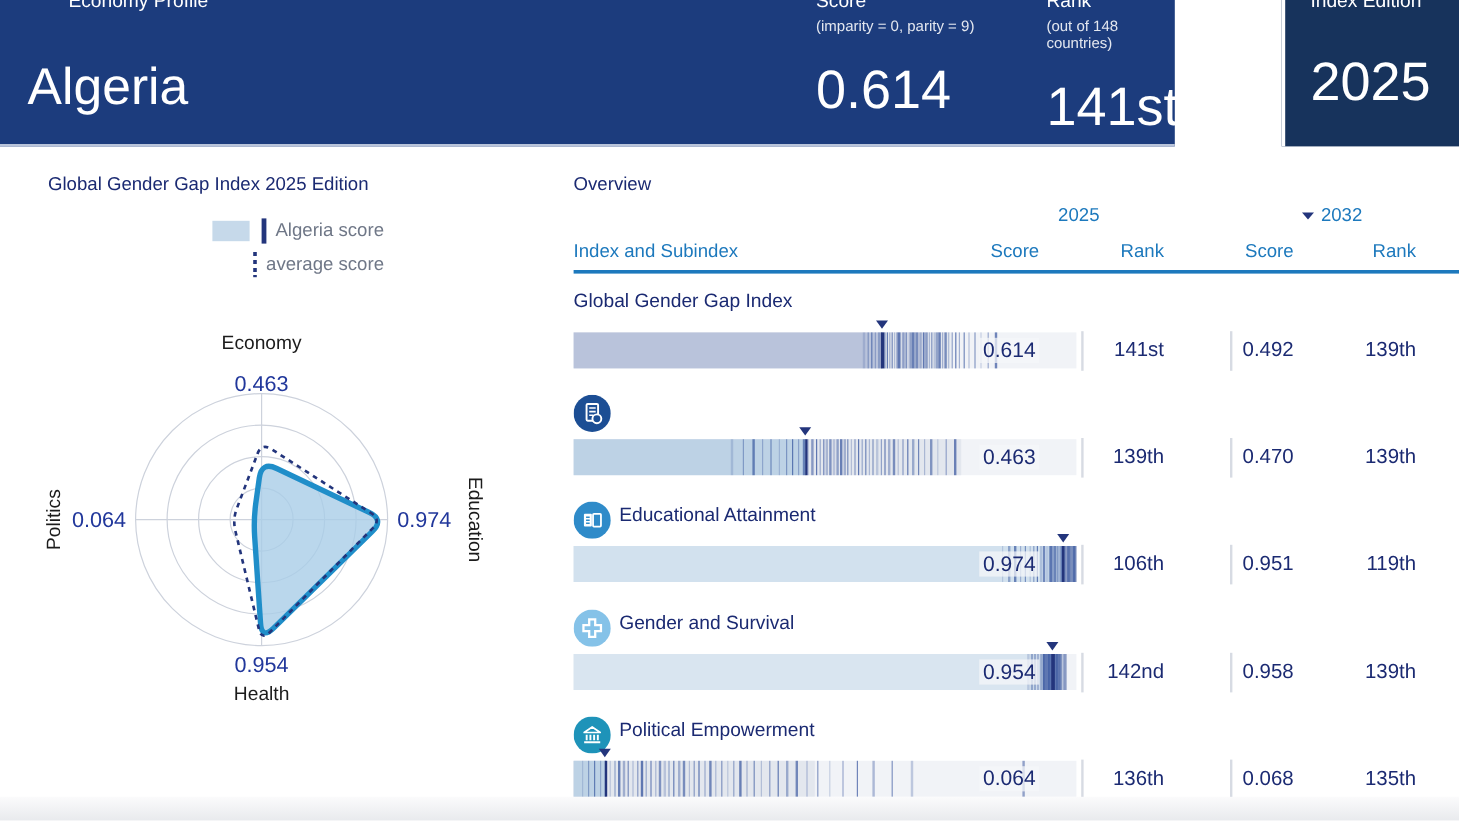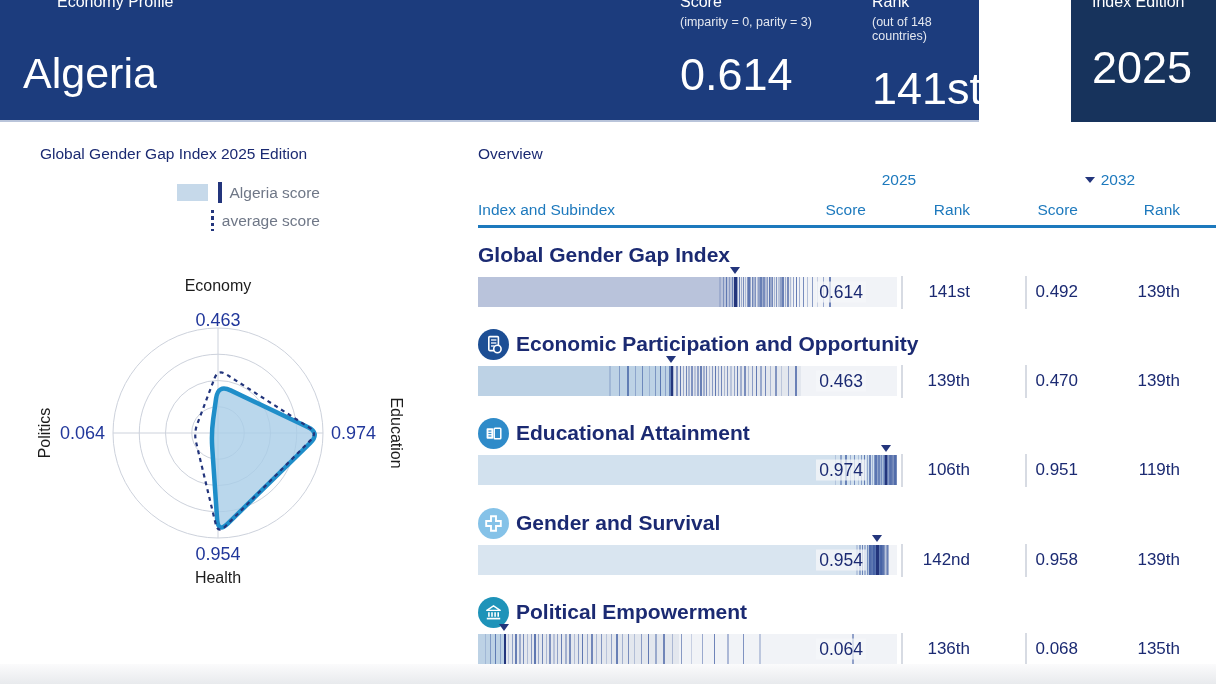--- a/index.html
+++ b/index.html
@@ -35,21 +35,21 @@
   .year-2025{left:849px;width:100px;text-align:center;}
   .year-2024{left:1060px;width:100px;display:flex;align-items:center;justify-content:center;gap:6px;}
   .sort-caret{width:0;height:0;border-left:5px solid transparent;border-right:5px solid transparent;
               border-top:6.5px solid var(--marker);display:inline-block;}
   .colhead{position:absolute;top:201px;font-size:15.5px;color:var(--accent);font-weight:500;}
   .ch-right{width:80px;text-align:right;}
   .header-rule{position:absolute;left:478px;top:225px;width:738px;height:3px;background:var(--accent);}
   
   .t-row{position:absolute;left:0;width:1216px;height:78px;}
   .row-icon{position:absolute;left:478px;top:3px;width:31px;height:31px;}
-  .row-title{position:absolute;top:6px;font-size:21px;font-weight:700;color:var(--navy);}
+  .row-title{position:absolute;top:6px;font-size:16px;font-weight:400;color:var(--navy);}
   .bar{position:absolute;left:478px;top:40px;width:419px;height:30px;background:var(--bar-bg);}
   .band{position:absolute;top:0;bottom:0;background:var(--band);}
   .fill{position:absolute;left:0;top:0;bottom:0;}
   .ticks{position:absolute;inset:0;}
   .tick{position:absolute;top:0;bottom:0;width:1.4px;background:var(--tick);}
   .marker{position:absolute;top:0;bottom:0;width:2.6px;background:var(--marker);}
   .tri{position:absolute;top:-10px;width:0;height:0;border-left:5.5px solid transparent;
        border-right:5.5px solid transparent;border-top:7px solid var(--marker);}
   .bar-label{position:absolute;right:31px;top:50%;transform:translateY(-50%);font-size:17.5px;
              color:var(--navy);background:rgba(245,247,250,.72);padding:0 3px;}
@@ -63,21 +63,21 @@
 </head>
 <body>
 
 <div class="stage">
 
   <div class="header">
     <div class="eyebrow">Economy Profile</div>
     <div class="country">Algeria</div>
     <div class="hblock" style="left:680px">
       <div class="hlabel">Score</div>
-      <div class="hsub">(imparity = 0, parity = 3)</div>
+      <div class="hsub">(imparity = 0, parity = 9)</div>
       <div class="hval">0.614</div>
     </div>
     <div class="hblock" style="left:872px">
       <div class="hlabel">Rank</div>
       <div class="hsub">(out of 148 countries)</div>
       <div class="hval">141st</div>
     </div>
     <div class="edition">
       <div class="hlabel">Index Edition</div>
       <div class="hval">2025</div>
@@ -193,21 +193,20 @@
   </div>
       <div class="t-row" style="top: 326px;">
     <div class="row-icon"><svg width="31" height="31" viewBox="0 0 31 31">
             <circle cx="15.5" cy="15.5" r="15.5" fill="#1c4e94"></circle>
             <rect x="10.8" y="7.6" width="9.6" height="14" rx="1" fill="none" stroke="#fff" stroke-width="1.6"></rect>
             <line x1="13" y1="11" x2="18.4" y2="11" stroke="#fff" stroke-width="1.3"></line>
             <line x1="13" y1="14" x2="18.4" y2="14" stroke="#fff" stroke-width="1.3"></line>
             <line x1="13" y1="17" x2="16.5" y2="17" stroke="#fff" stroke-width="1.3"></line>
             <circle cx="19.4" cy="20" r="3.7" fill="#1c4e94" stroke="#fff" stroke-width="1.6"></circle>
           </svg></div>
-    <div class="row-title" style="left: 516px;">Economic Participation and Opportunity</div>
     <div class="bar">
       <div class="band" style="left: 192.74px; width: 129.89px;"></div>
       <div class="fill" style="width: 193.997px; background: rgb(189, 210, 229);"></div>
       <div class="ticks">
             <div class="tick" style="left: 131.285px; opacity: 0.2;"></div>
             <div class="tick" style="left: 140.922px; opacity: 0.43;"></div>
             <div class="tick" style="left: 149.302px; opacity: 0.66;"></div>
             <div class="tick" style="left: 156.844px; opacity: 0.34;"></div>
             <div class="tick" style="left: 163.967px; opacity: 0.56;"></div>
             <div class="tick" style="left: 170.671px; opacity: 0.24;"></div>

